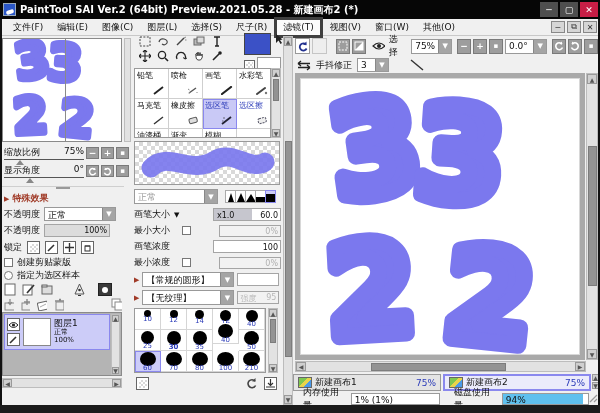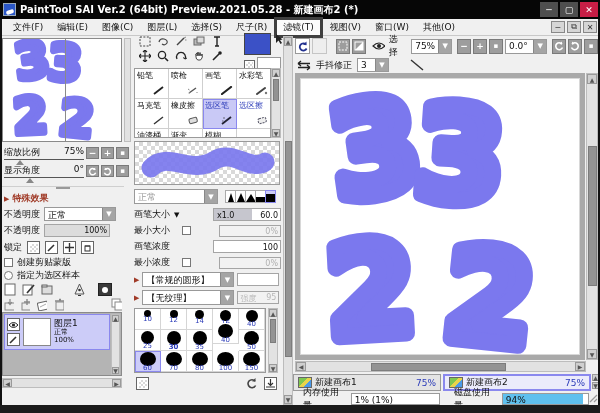--- a/index.html
+++ b/index.html
@@ -526,21 +526,21 @@
   <div class="presetcell" style="left:52px;top:42px;">
       <div class="dot" style="width:16px;height:16px;"></div>
       <span class="sz">80</span>
     </div>
   <div class="presetcell" style="left:78px;top:42px;">
       <div class="dot" style="width:17px;height:17px;"></div>
       <span class="sz">100</span>
     </div>
   <div class="presetcell" style="left:104px;top:42px;">
       <div class="dot" style="width:17px;height:17px;"></div>
-      <span class="sz">150</span>
+      <span class="sz">210</span>
     </div>
 </div>
 <div class="abs scroll-track" style="left:268px; top:308px; width:10px; height:65px;">
   <div class="mini-sbtn" style="width:8px;height:8px;">▲</div>
   <div class="scroll-thumb abs" style="left:1px; top:10px; width:6px; height:24px;"></div>
   <div class="mini-sbtn abs" style="bottom:0; width:8px;height:8px;">▼</div>
 </div>
 <div class="abs mini-ibox" style="left:136px; top:377px; width:13px; height:13px;">
     <div class="checker" style="width:8px;height:8px;background-size:4px 4px;"></div>
   </div>

